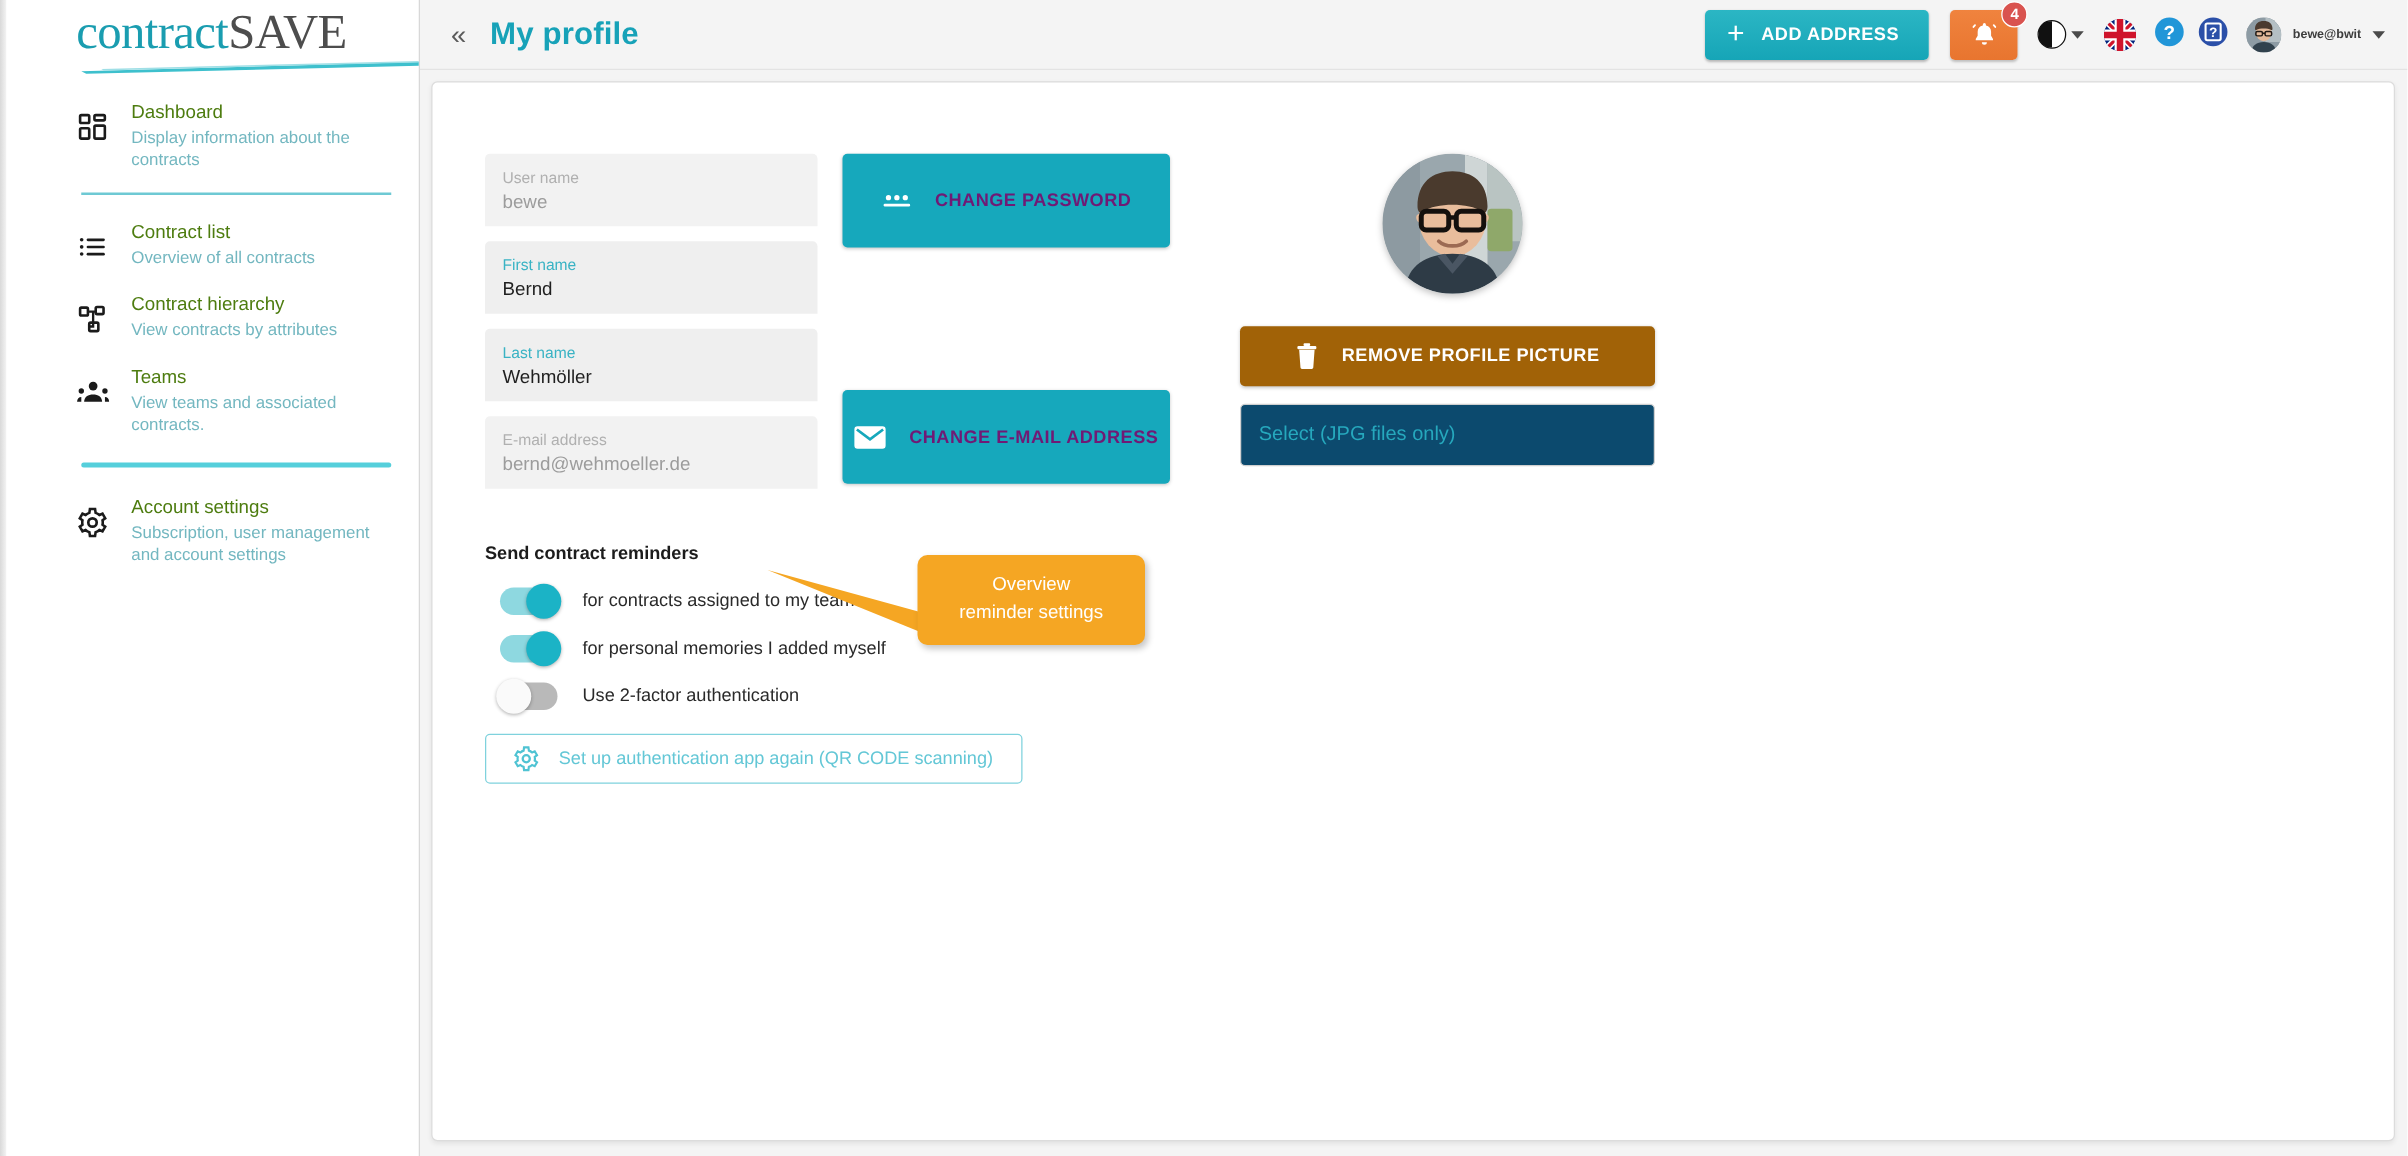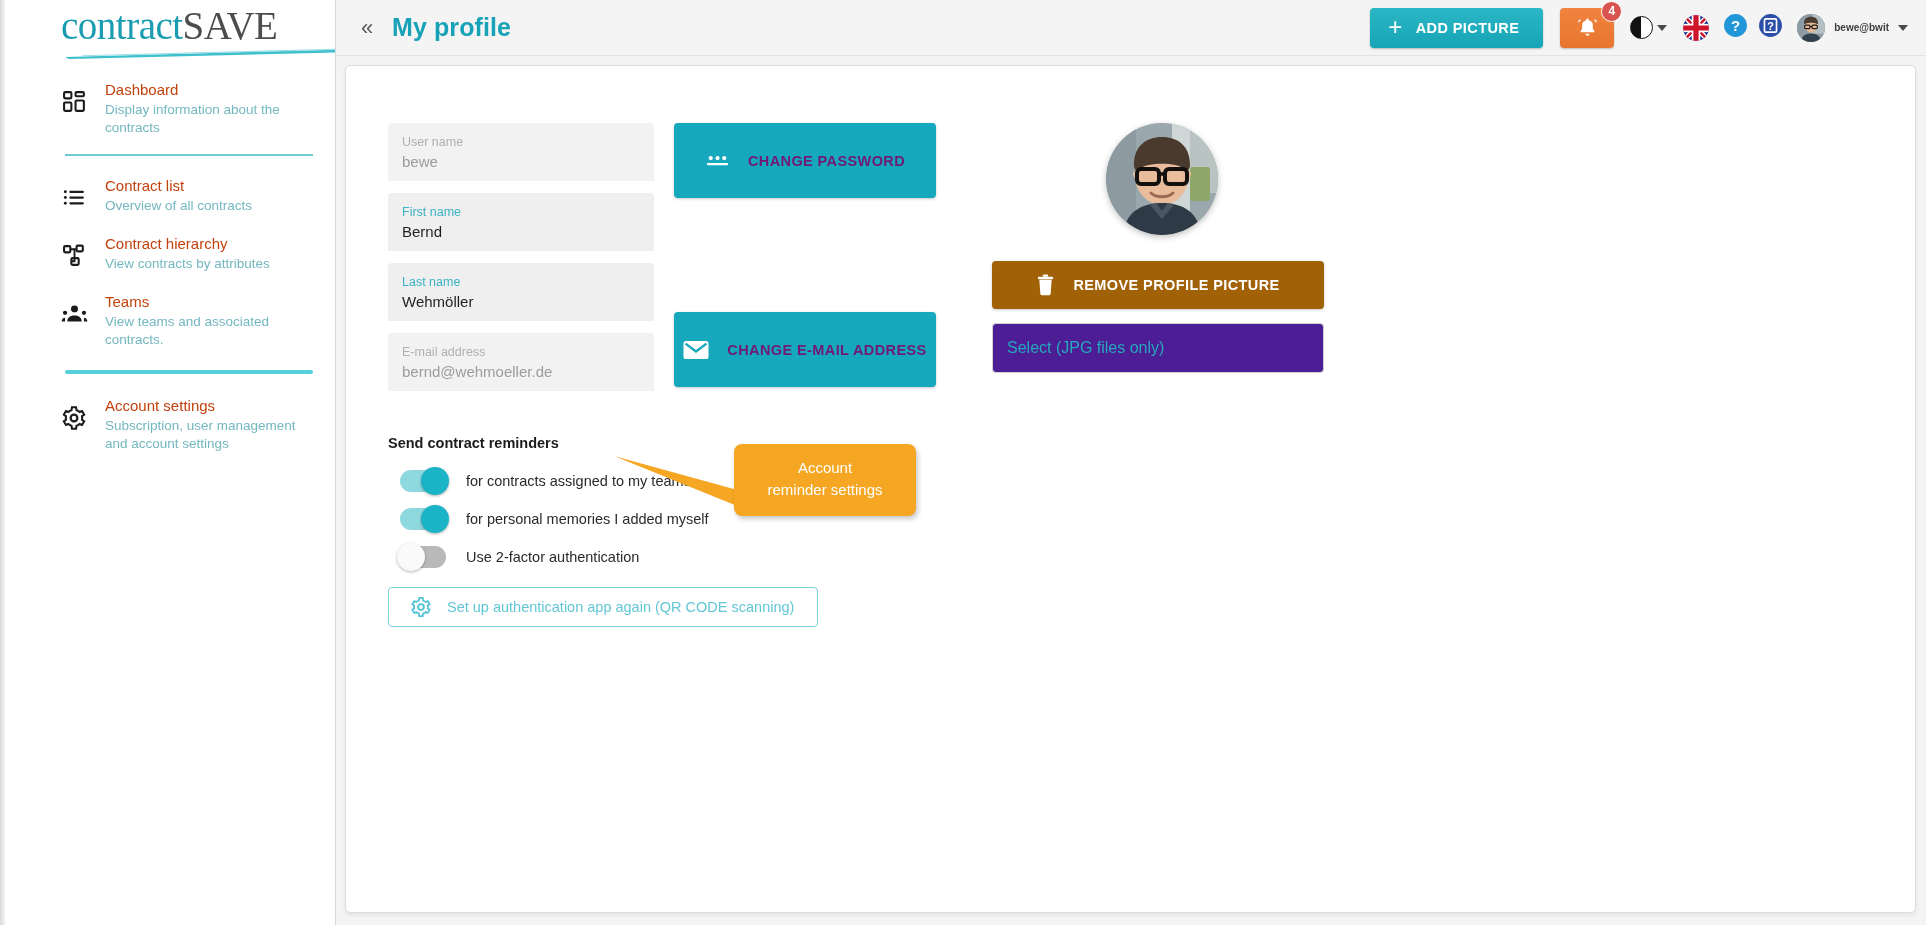--- a/index.html
+++ b/index.html
@@ -64,21 +64,21 @@
     flex: 0 0 62px;
     display: flex;
     align-items: center;
     justify-content: center;
     padding-top: 10px;
     color: #1b1b1b;
   }
   .nav-texts { padding-right: 10px; }
   .nav-title {
     font-size: 15px;
-    color: #c2410c;
+    color: #4d7c0f;
     font-weight: 400;
     line-height: 21px;
     margin-bottom: 1px;
   }
   .nav-sub {
     font-size: 13.5px;
     color: #73b7c0;
     line-height: 18px;
     max-width: 240px;
   }
@@ -264,21 +264,21 @@
   .select-file {
     margin-top: 14px;
     width: 332px; height: 50px;
     border: 1px solid #d0d0d0;
     border-radius: 4px;
     display: flex; align-items: center;
     padding-left: 14px;
     font-size: 16px;
     color: #26a8bd;
     cursor: pointer;
-    background:#4c1d95;
+    background:#0c4a6e;
   }
 
   
   .section { position: relative; }
   .section-title {
     font-size: 14.5px;
     font-weight: bold;
     color: #1c1c1c;
     margin-top: 32px;
     margin-bottom: 12px;
@@ -462,21 +462,21 @@
 
   <div class="main">
 
     <header class="topbar">
       <div class="collapse-btn">«</div>
       <div class="page-title">My profile</div>
       <div class="top-spacer"></div>
 
       <button class="btn-add">
         <span class="plus">+</span>
-        <span>ADD PICTURE</span>
+        <span>ADD ADDRESS</span>
       </button>
 
       <div class="bell-btn">
         <span class="icon">
           <svg width="23" height="23" viewBox="0 0 24 24" fill="#ffffff">
             <path d="M12 2.6a1.3 1.3 0 0 1 1.3 1.3v.6a5.6 5.6 0 0 1 4.3 5.4v3.3l1.6 2.6v1.1H4.8v-1.1l1.6-2.6V9.9a5.6 5.6 0 0 1 4.3-5.4v-.6A1.3 1.3 0 0 1 12 2.6z"></path>
             <path d="M9.9 18.6h4.2a2.1 2.1 0 0 1-4.2 0z"></path>
             <path d="M4.2 4.3 2.9 5.8M19.8 4.3l1.3 1.5" stroke="#ffffff" stroke-width="1.5" stroke-linecap="round"></path>
           </svg>
         </span>
@@ -646,21 +646,21 @@
                 <span class="knob"></span>
               </span>
             <span class="toggle-label">for personal memories I added myself</span>
           </div>
 
           <div class="callout">
             <svg class="callout-tail" viewBox="0 0 140 62">
               <path d="M0 2 L138 40 L138 58 Z" fill="#f5a623"></path>
             </svg>
             <div class="callout-body">
-              <div>Account</div>
+              <div>Overview</div>
               <div>reminder settings</div>
             </div>
           </div>
         </div>
 
         <div class="section">
 
           <div class="toggle-row">
             <span class="toggle off">
                 <span class="knob"></span>

